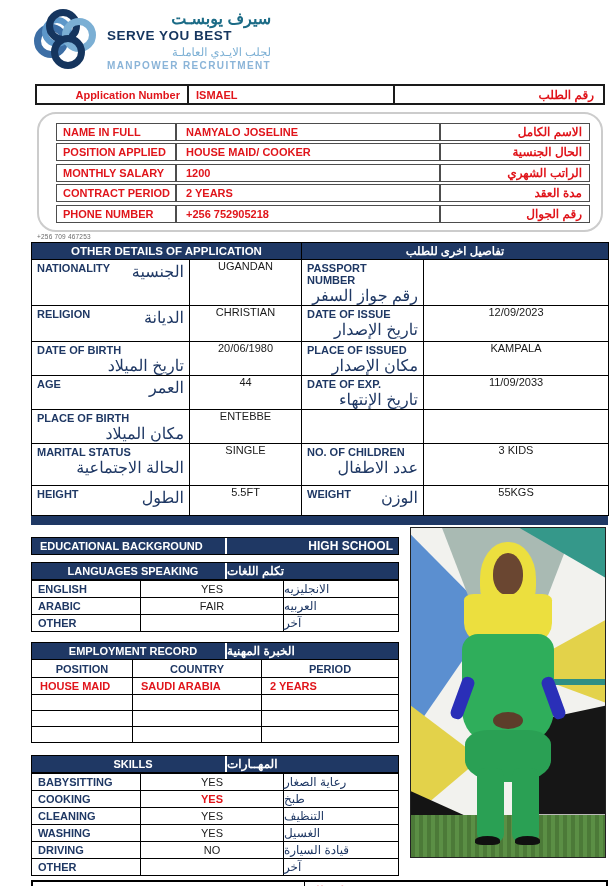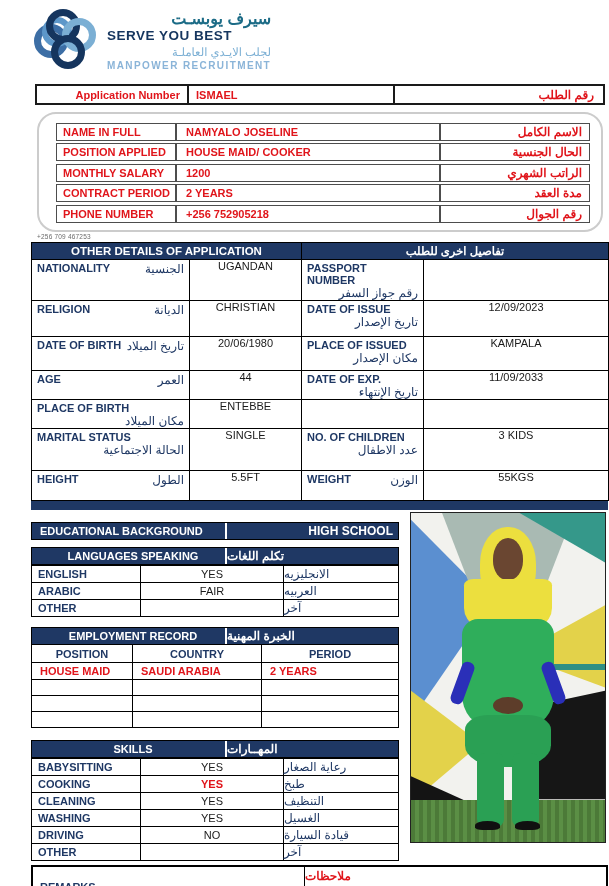--- a/index.html
+++ b/index.html
@@ -36,21 +36,21 @@
   .p-value { flex:1; border-left:none; padding-left:9px; }
   .p-ar    { width:150px; border-left:none; justify-content:flex-end; padding-right:7px; font-size:12px; }
   .footnote { margin:1px 0 0 37px; font-size:6.5px; color:#6a6a6a; letter-spacing:.2px; }
 
   
   table.other { border-collapse:collapse; margin:2px 0 0 31px; width:577px; font-size:11px; table-layout:fixed; }
   table.other th, table.other td { border:1.5px solid #000; padding:0; vertical-align:top; }
   table.other th { background:#1f3864; color:#fff; font-weight:bold; height:17px; font-size:11.5px; vertical-align:middle; }
   .lbl { display:flex; flex-wrap:wrap; justify-content:space-between; padding:2px 5px 0 5px; }
   .lbl .en { color:#1f3864; font-weight:bold; }
-  .lbl .ar { color:#1f3864; font-size:12px; direction:rtl; margin-left:auto; }
+  .lbl .ar { color:#1f3864; font-size:16px; direction:rtl; margin-left:auto; }
   td.val { text-align:center; color:#1a1a1a; padding-top:2px; }
   .navy-bar { width:577px; height:9px; background:#1f3864; margin-left:31px; }
 
   
   .lower { display:flex; margin:12px 0 0 31px; width:577px; gap:11px; }
   .lower-left { width:368px; flex:none; }
   .bar-head { display:flex; background:#1f3864; color:#fff; font-weight:bold; font-size:11px; border:1.5px solid #000; height:18px; }
   .bar-head .t1 { width:195px; display:flex; align-items:center; justify-content:center; border-right:2px solid #fff;padding-left:9px; }
   .bar-head .t1.left { justify-content:flex-start; padding-left:8px; }
   .bar-head .t2 { flex:1; display:flex; align-items:center; justify-content:flex-end; padding-right:5px; direction:rtl; font-size:12px; }

